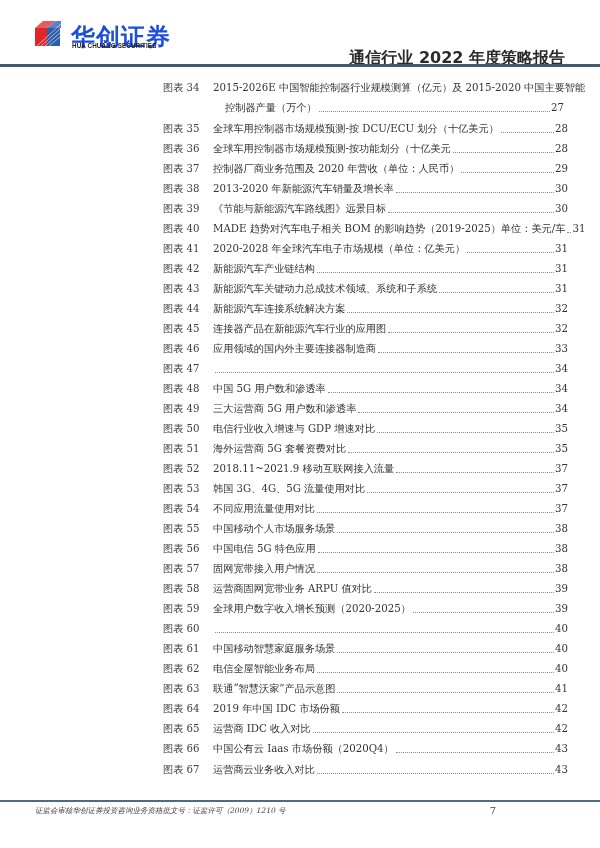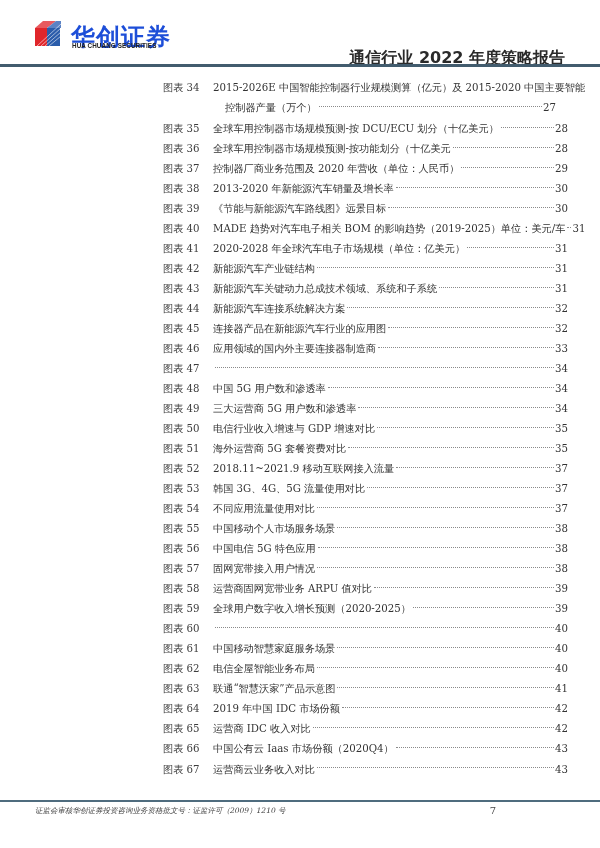--- a/index.html
+++ b/index.html
@@ -14,26 +14,26 @@
   .report-title { position: absolute; right: 35px; top: 48px; font-family: "DejaVu Sans", sans-serif;
                   font-weight: bold; font-size: 16px; color: #2a2a2a; white-space: nowrap; }
   .header-rule { position: absolute; left: 0; top: 64px; width: 600px; height: 3px; background: #425c6e; }
   .footer-rule { position: absolute; left: 0; top: 800px; width: 600px; height: 2px; background: #4f6c7e; }
   .footer-text { position: absolute; left: 35px; top: 806px; font-size: 7.5px; color: #444; white-space: nowrap; font-style: italic; }
   .page-num { position: absolute; right: 104px; top: 805px; font-size: 10px; color: #444; }
   .toc { position: absolute; left: 163px; top: 80px; width: 405px; }
   .toc-row { position: relative; height: 20.03px; font-size: 10.2px; line-height: 16px; white-space: nowrap; }
   .toc-row.two-line { height: 41px; }
   .toc-label { position: absolute; left: 0; top: 0; color: #3d3d3d; text-align: right; }
-  .toc-title { position: absolute; left: 50px; top: 0; right: 0; display: flex; color: #333; align-items: center; }
+  .toc-title { position: absolute; left: 50px; top: 0; right: 0; display: flex; color: #333; }
   .toc-title .txt { flex: 0 0 auto; }
   .toc-title .dots { flex: 1 1 auto; border-bottom: 1px dotted #8a8a8a; margin: 0 1px 4px 2px; min-width: 4px; }
   .toc-title .pg { flex: 0 0 auto; }
   .toc-row.two-line .line1 { position: absolute; left: 50px; top: 0; color: #333; }
-  .toc-row.two-line .line2 { position: absolute; left: 62px; top: 20px; right: 12px; display: flex; color: #333; align-items: center; }
+  .toc-row.two-line .line2 { position: absolute; left: 62px; top: 20px; right: 4px; display: flex; color: #333; }
   .toc-row.two-line .line2 .dots { flex: 1 1 auto; border-bottom: 1px dotted #8a8a8a; margin: 0 1px 4px 2px; }
 </style>
 </head>
 <body>
 
 <div class="logo">
   <svg class="logo-mark" viewBox="0 0 30 30">
     <polygon points="2,9 14,9 14,27 2,27" fill="#e0262b"></polygon>
     <polygon points="14,9 27,9 27,27 14,27" fill="#2a5caa"></polygon>
     <polygon points="2,9 10,2 23,2 14,9" fill="#e85a5e"></polygon>

